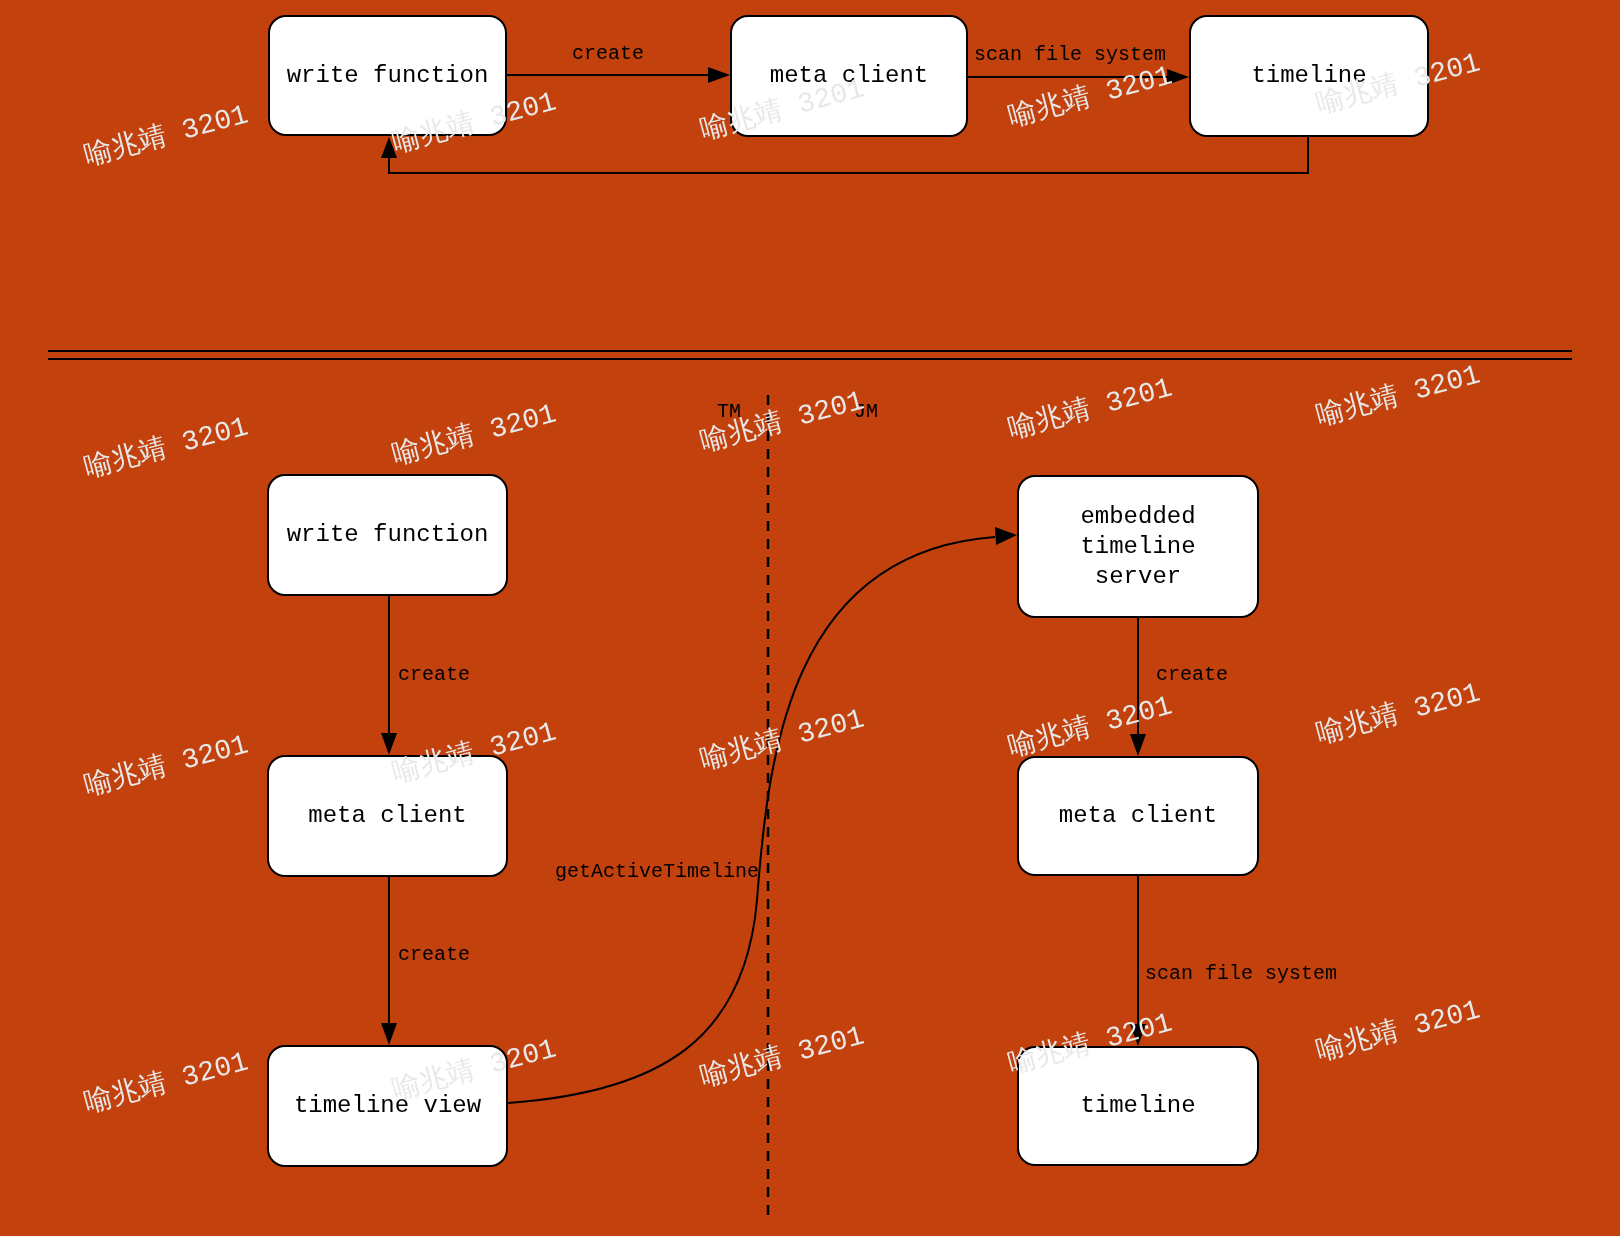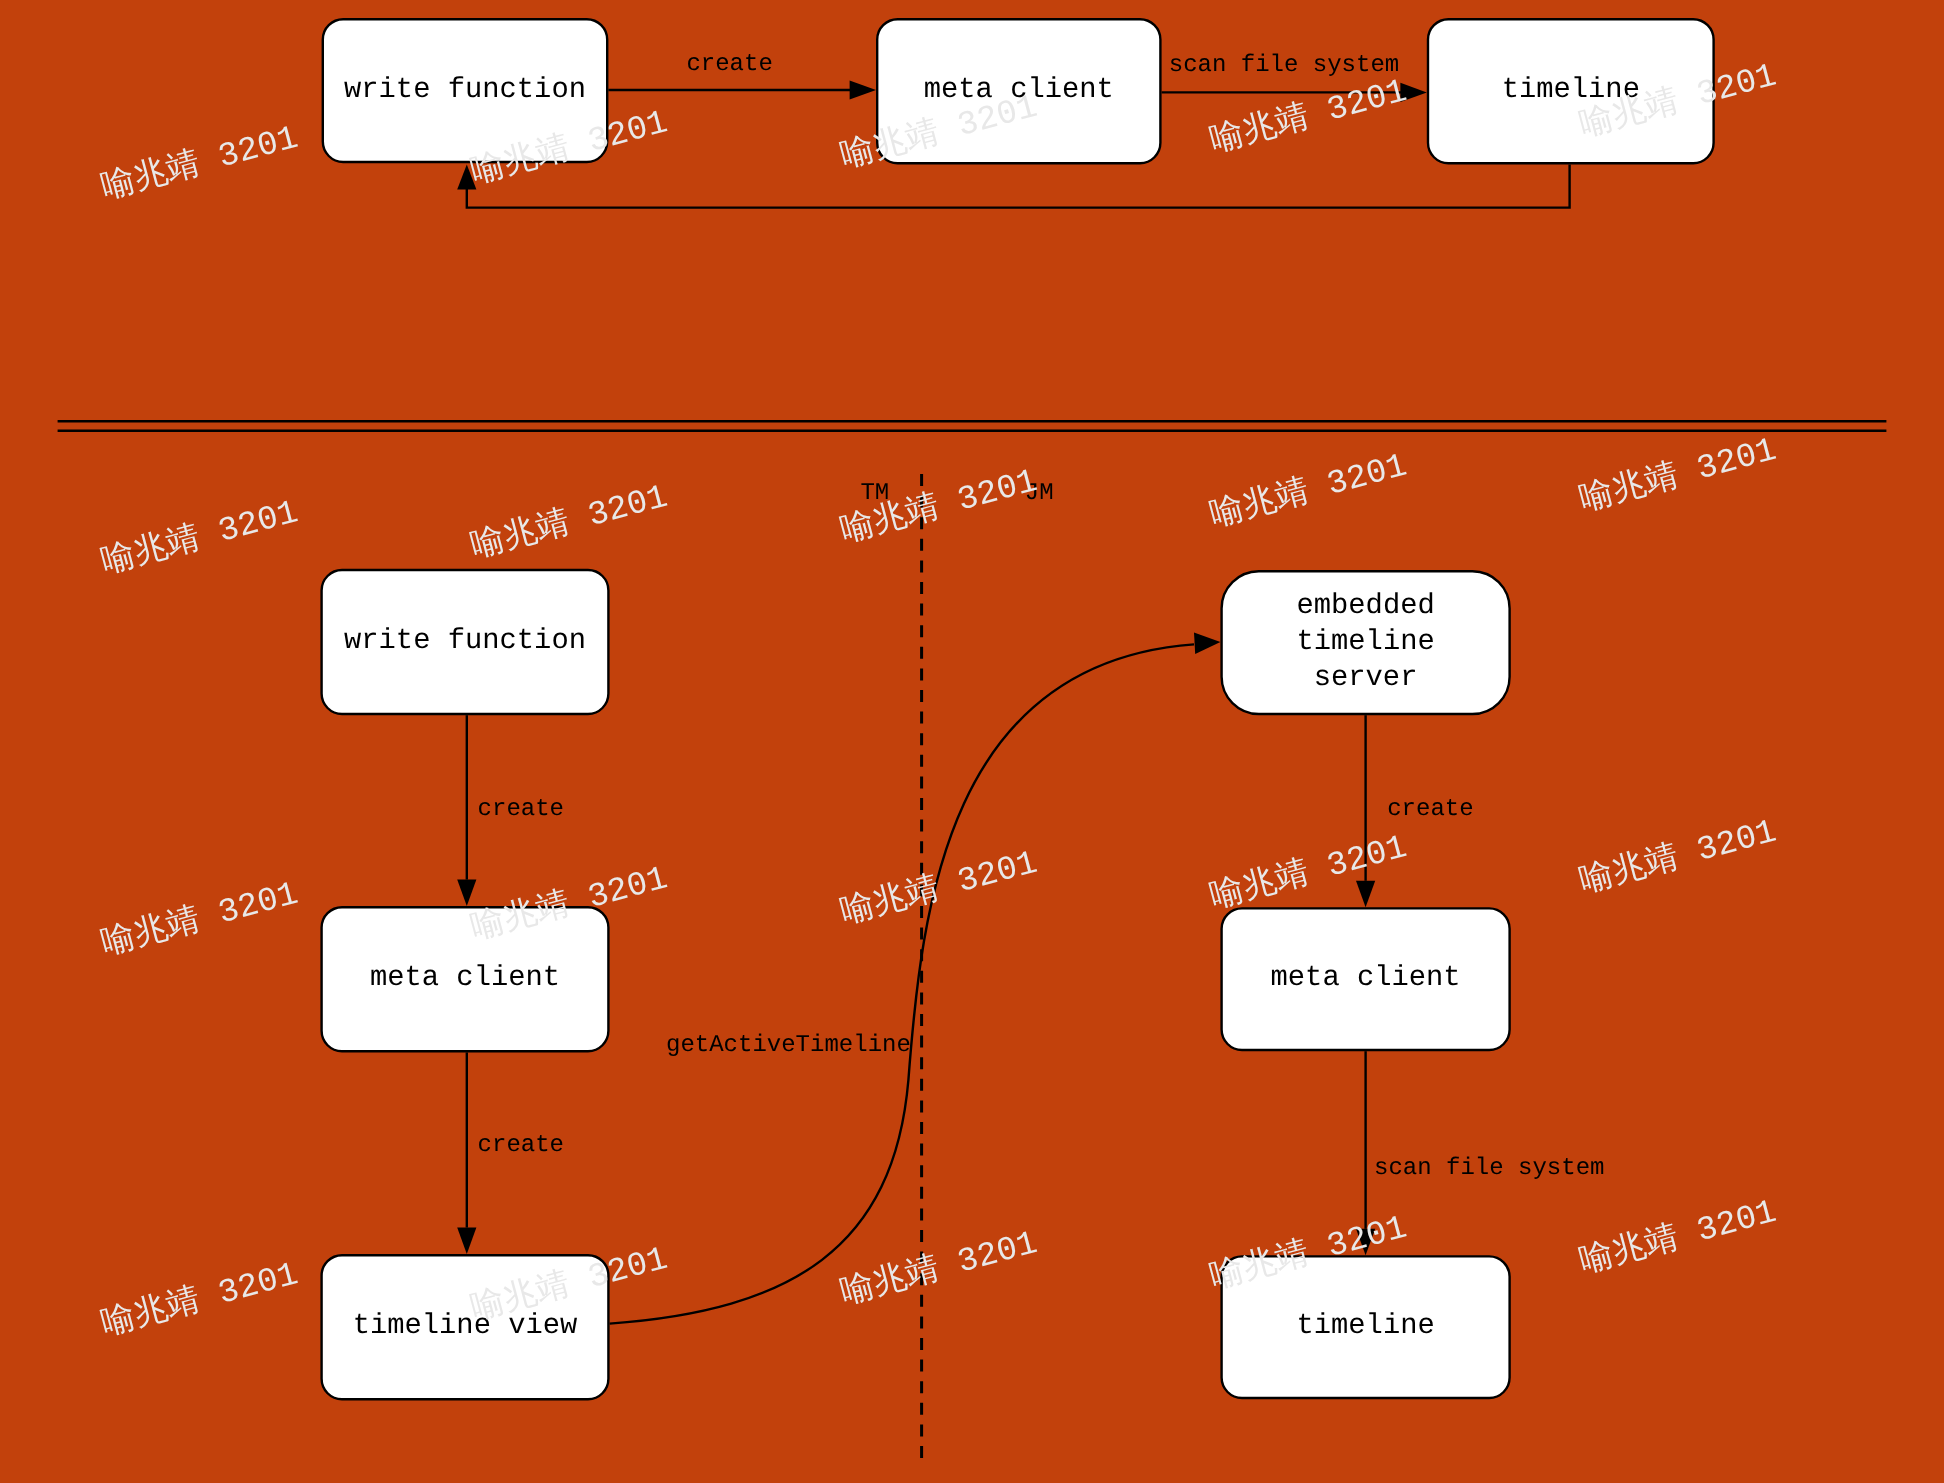--- a/index.html
+++ b/index.html
@@ -91,21 +91,21 @@
   <div class="lbl center" style="left:679px;top:400px;width:100px;">TM</div>
   <div class="lbl center" style="left:816px;top:400px;width:100px;">JM</div>
 
   <div class="node" style="left:267px;top:474px;width:241px;height:122px;">write function</div>
   <div class="node" style="left:267px;top:755px;width:241px;height:122px;">meta client</div>
   <div class="node" style="left:267px;top:1045px;width:241px;height:122px;">timeline view</div>
 
   <div class="lbl" style="left:398px;top:663px;">create</div>
   <div class="lbl" style="left:398px;top:943px;">create</div>
 
-  <div class="node" style="left:1017px;top:475px;width:242px;height:121px;border-radius:32px;">embedded timeline server</div>
+  <div class="node" style="left:1017px;top:475px;width:242px;height:143px;">embedded timeline server</div>
   <div class="node" style="left:1017px;top:756px;width:242px;height:120px;">meta client</div>
   <div class="node" style="left:1017px;top:1046px;width:242px;height:120px;">timeline</div>
 
   <div class="lbl" style="left:1156px;top:663px;">create</div>
   <div class="lbl" style="left:1145px;top:962px;">scan file system</div>
 
   <div class="lbl" style="left:555px;top:860px;">getActiveTimeline</div>
 
   <div class="wm-layer">
       <span class="wm" style="left: 80px; top: 138px; color: rgb(232, 232, 232);">喻兆靖 3201</span>

